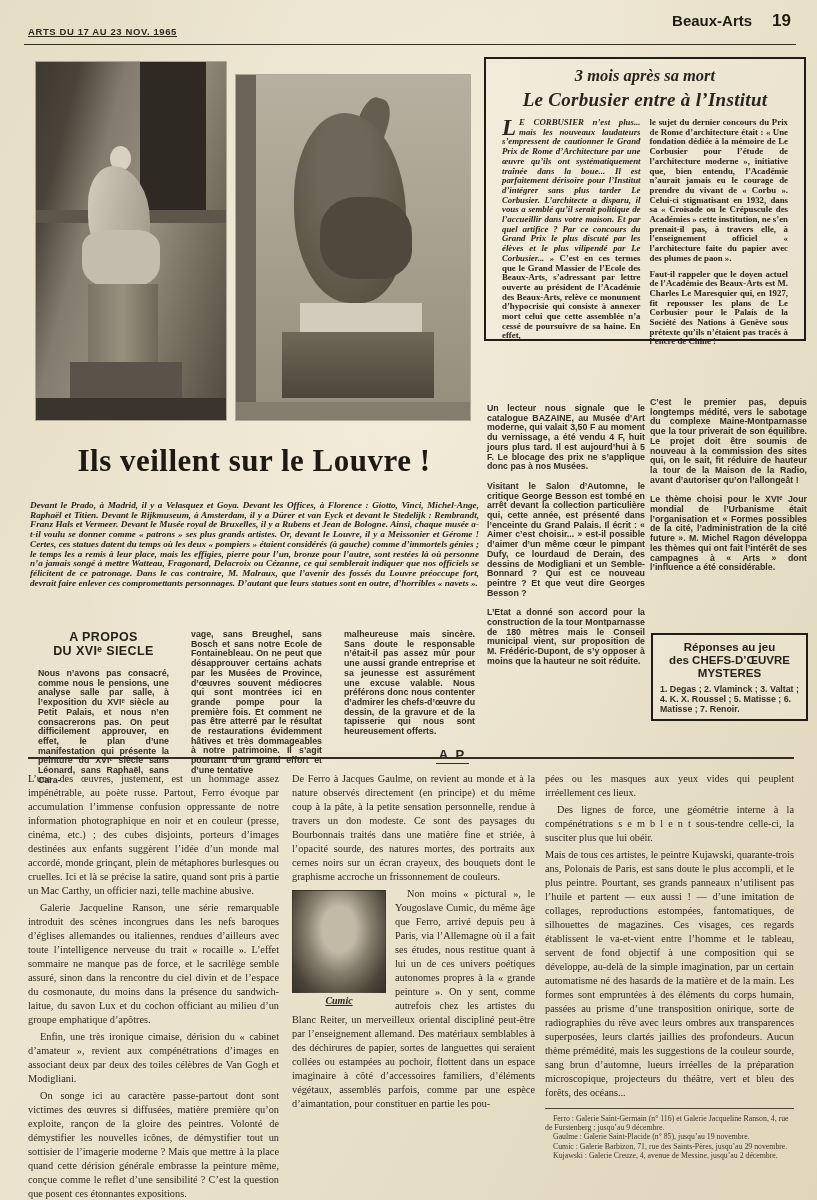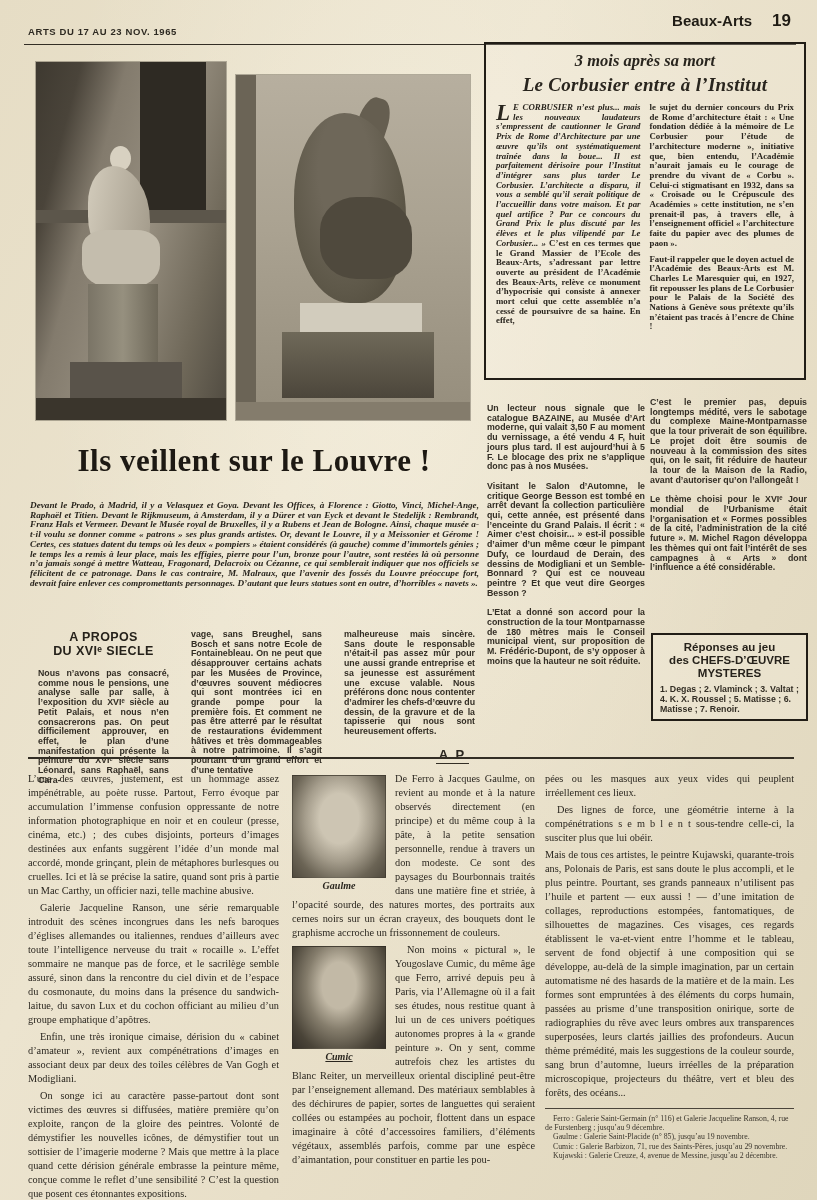--- a/index.html
+++ b/index.html
@@ -5,34 +5,34 @@
   html,body{margin:0;padding:0;background:#cfc6ae;}
   .page{position:relative;width:817px;height:1200px;margin:0 auto;overflow:hidden;
     color:#29251e;font-family:"Liberation Serif",serif;
     background:
       radial-gradient(ellipse at 50% 28%, rgba(255,252,240,.35), rgba(255,252,240,0) 62%),
       linear-gradient(118deg,#e6ddc5 0%,#ece4cf 38%,#e8dfc8 62%,#dfd6bc 100%);}
   .abs{position:absolute;}
   i{display:block;position:absolute;font-style:normal;}
 
   
-  .date{left:28px;top:26px;font:bold 9.5px "Liberation Sans",sans-serif;letter-spacing:.6px;color:#2e2a22;}
+  .date{left:28px;top:26px;font:bold 9.5px "Liberation Sans",sans-serif;letter-spacing:.6px;color:#2e2a22;text-decoration:underline;}
   .brandwrap{right:26px;top:11px;font:bold 15px "Liberation Sans",sans-serif;color:#201c15;}
   .pagenum{font-size:17px;margin-left:20px;}
   .rule{border-top:2px solid #332e25;height:0;}
   .top-rule{left:24px;top:44px;width:772px;border-top-width:1.5px;}
 
   
   .photo{overflow:hidden;box-shadow:0 0 0 1px rgba(60,54,44,.35);}
   .photo-left{left:36px;top:62px;width:190px;height:358px;background:linear-gradient(105deg,#3e3930 0%,#4a443a 16%,#837b6d 32%,#968e7f 55%,#6f6859 80%,#4f4a40 100%);}
   .photo-right{left:236px;top:75px;width:234px;height:345px;background:linear-gradient(180deg,#b7af9f 0%,#aaa291 45%,#958d7c 100%);}
 
   
-  .corb{left:484px;top:42px;width:322px;height:338px;border:2.5px solid #211d16;box-sizing:border-box;
-        padding:5px 10px 4px;background:rgba(250,246,233,.20);}
+  .corb{left:484px;top:57px;width:322px;height:284px;border:2.5px solid #211d16;box-sizing:border-box;
+        padding:5px 16px 4px;background:rgba(250,246,233,.20);}
   .corb h3{margin:2px 0 0;text-align:center;font:bold italic 16.5px "Liberation Serif",serif;}
   .corb h2{margin:3px 0 7px;text-align:center;font:bold italic 19px "Liberation Serif",serif;letter-spacing:.3px;}
   .corb .cols{display:flex;gap:9px;}
   .corb .cols>*{flex:1;min-width:0;}
   .corb p{margin:0 0 6px;font-size:8.8px;line-height:9.7px;font-weight:bold;text-align:justify;}
   .dropcap{float:left;font:bold italic 23px "Liberation Serif",serif;line-height:18px;margin:1px 3px 0 0;}
 
   
   .headline{left:30px;top:443px;width:448px;margin:0;text-align:center;
     font:bold 31px "Liberation Serif",serif;letter-spacing:.5px;color:#1d1913;}
@@ -170,24 +170,20 @@
   <div class="abs rule mid-rule"></div>
 
   <section class="abs expo expo1">
     <p class="noindent">L’une des œuvres, justement, est un hommage assez impénétrable, au poète russe. Partout, Ferro évoque par accumulation l’immense confusion oppressante de notre information photographique en noir et en couleur (presse, cinéma, etc.) ; des cubes disjoints, porteurs d’images destinées aux enfants suggèrent l’idée d’un monde mal accordé, monde grinçant, plein de métaphores burlesques ou cruelles. Ici et là se précise la satire, quand sont pris à partie un Mac Carthy, un officier nazi, telle machine abusive.</p>
     <p>Galerie Jacqueline Ranson, une série remarquable introduit des scènes incongrues dans les nefs baroques d’églises allemandes ou italiennes, rendues d’ailleurs avec toute l’intelligence nerveuse du trait « rocaille ». L’effet sommaire ne manque pas de force, et le sacrilège semble assuré, sinon dans la rencontre du ciel divin et de l’espace du cosmonaute, du moins dans la présence du sandwich-laitue, du savon Lux et du cochon officiant au milieu d’un groupe emphatique d’apôtres.</p>
     <p>Enfin, une très ironique cimaise, dérision du « cabinet d’amateur », revient aux compénétrations d’images en associant deux par deux des toiles célèbres de Van Gogh et Modigliani.</p>
     <p>On songe ici au caractère passe-partout dont sont victimes des œuvres si diffusées, matière première qu’on exploite, rançon de la gloire des peintres. Volonté de démystifier les nouvelles icônes, de démystifier tout un sottisier de l’imagerie moderne ? Mais que mettre à la place quand cette dérision générale embrasse la peinture même, conçue comme le reflet d’une sensibilité ? C’est la question que posent ces étonnantes expositions.</p>
   </section>
 
   <section class="abs expo expo2">
-    <figure class="portrait">
-      <div class="ph ph-gaulme"></div>
-      <figcaption>Gaulme</figcaption>
-    </figure>
     <p class="noindent">De Ferro à Jacques Gaulme, on revient au monde et à la nature observés directement (en principe) et du même coup à la pâte, à la petite sensation personnelle, rendue à travers un don modeste. Ce sont des paysages du Bourbonnais traités dans une matière fine et striée, à l’opacité sourde, des natures mortes, des portraits aux cernes noirs sur un écran crayeux, des bouquets dont le graphisme accroche un frissonnement de couleurs.</p>
     <figure class="portrait cumicfig">
       <div class="ph ph-cumic"></div>
       <figcaption>Cumic</figcaption>
     </figure>
     <p>Non moins « pictural », le Yougoslave Cumic, du même âge que Ferro, arrivé depuis peu à Paris, via l’Allemagne où il a fait ses études, nous restitue quant à lui un de ces univers poétiques autonomes propres à la « grande peinture ». On y sent, comme autrefois chez les artistes du Blanc Reiter, un merveilleux oriental discipliné peut-être par l’enseignement allemand. Des matériaux semblables à des déchirures de papier, sortes de languettes qui seraient collées ou estampées au pochoir, flottent dans un espace imaginaire à côté d’accessoires familiers, d’éléments végétaux, assemblés parfois, comme par une espèce d’aimantation, pour constituer en partie les pou-</p>
   </section>
 
   <section class="abs expo expo3">
     <p class="noindent">pées ou les masques aux yeux vides qui peuplent irréellement ces lieux.</p>

